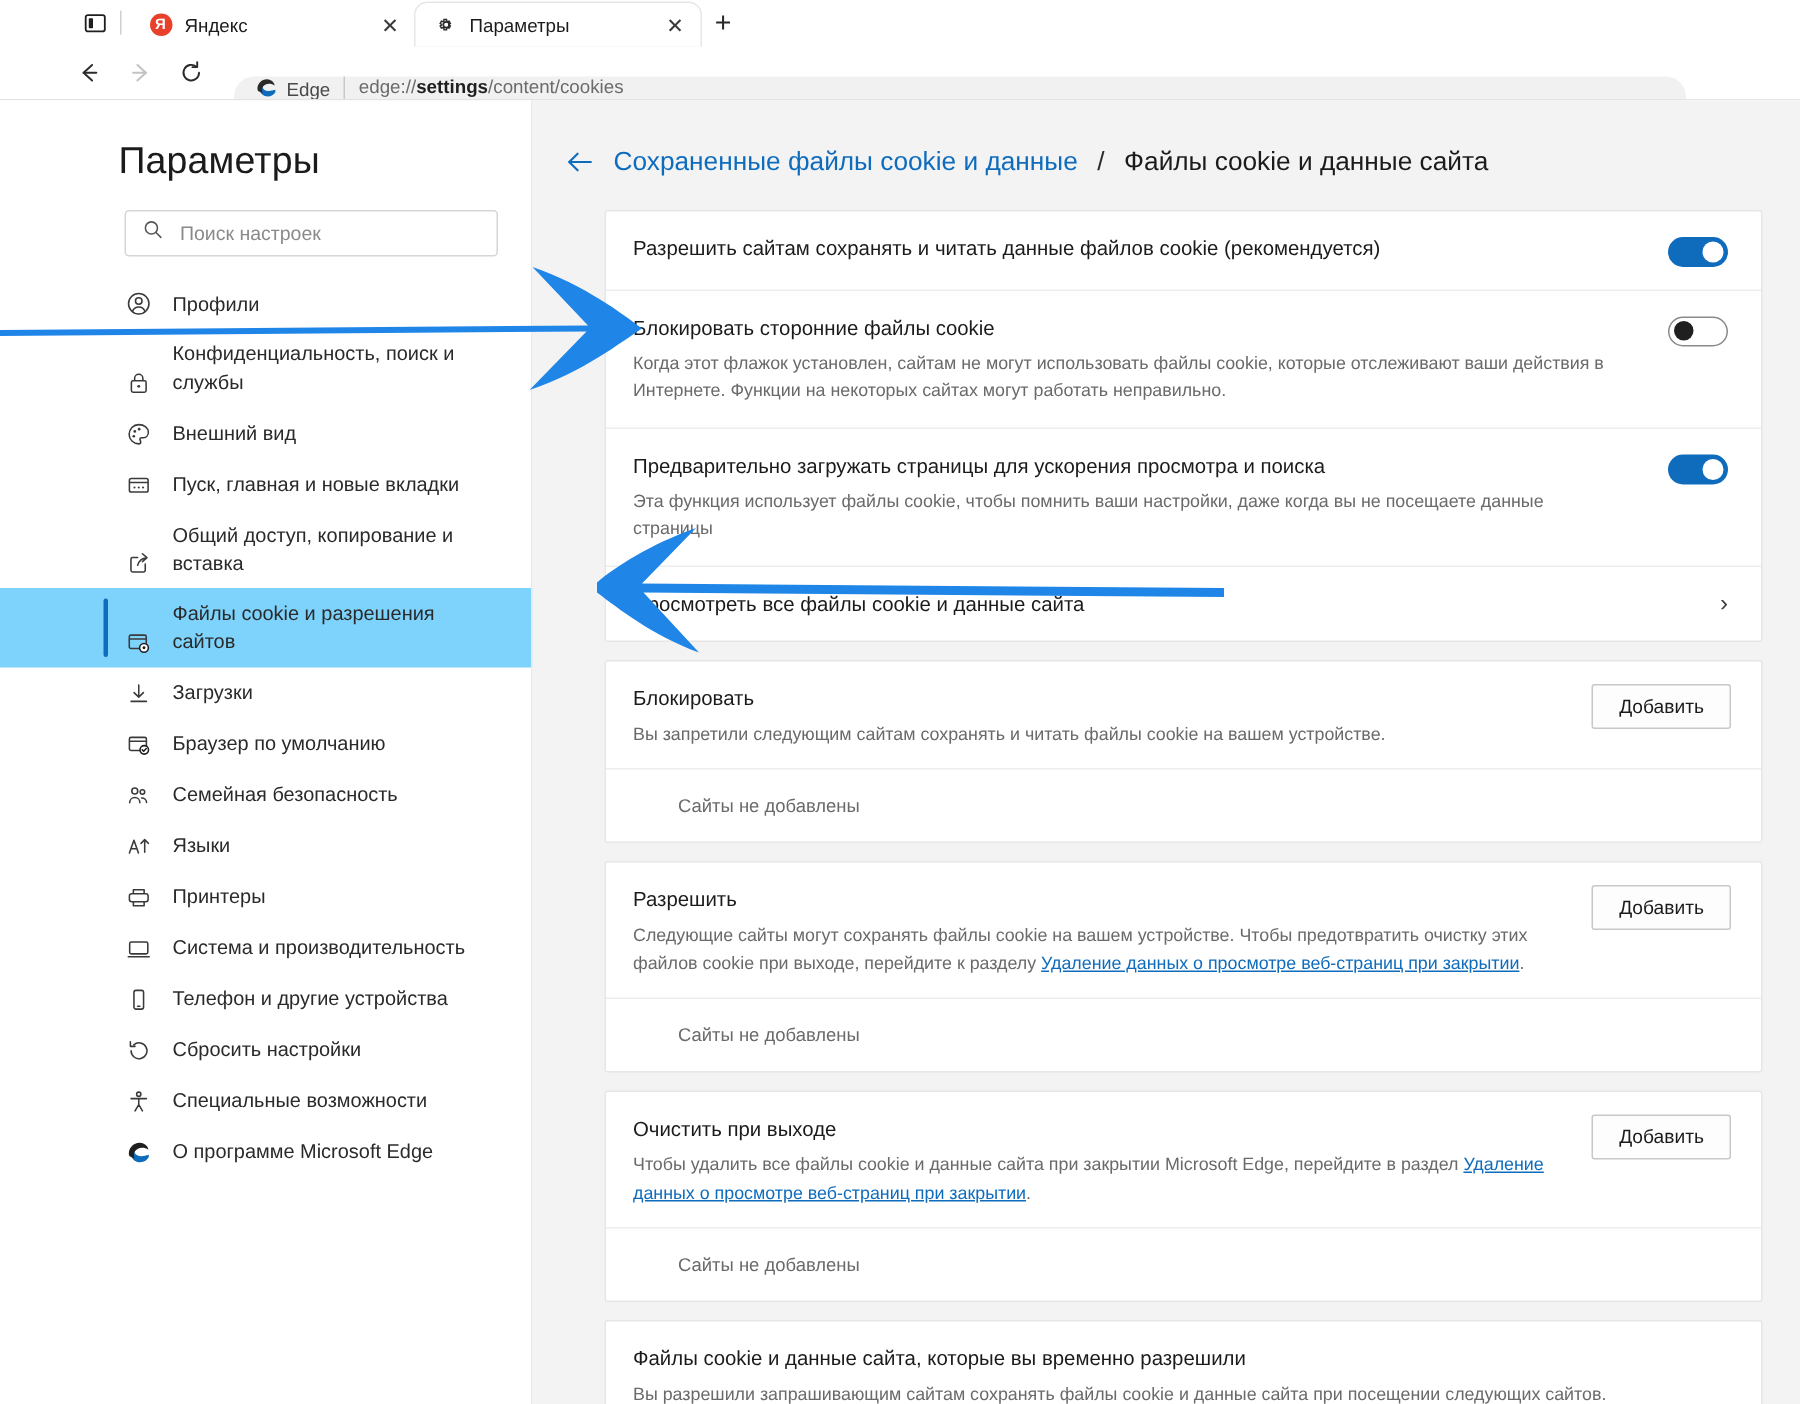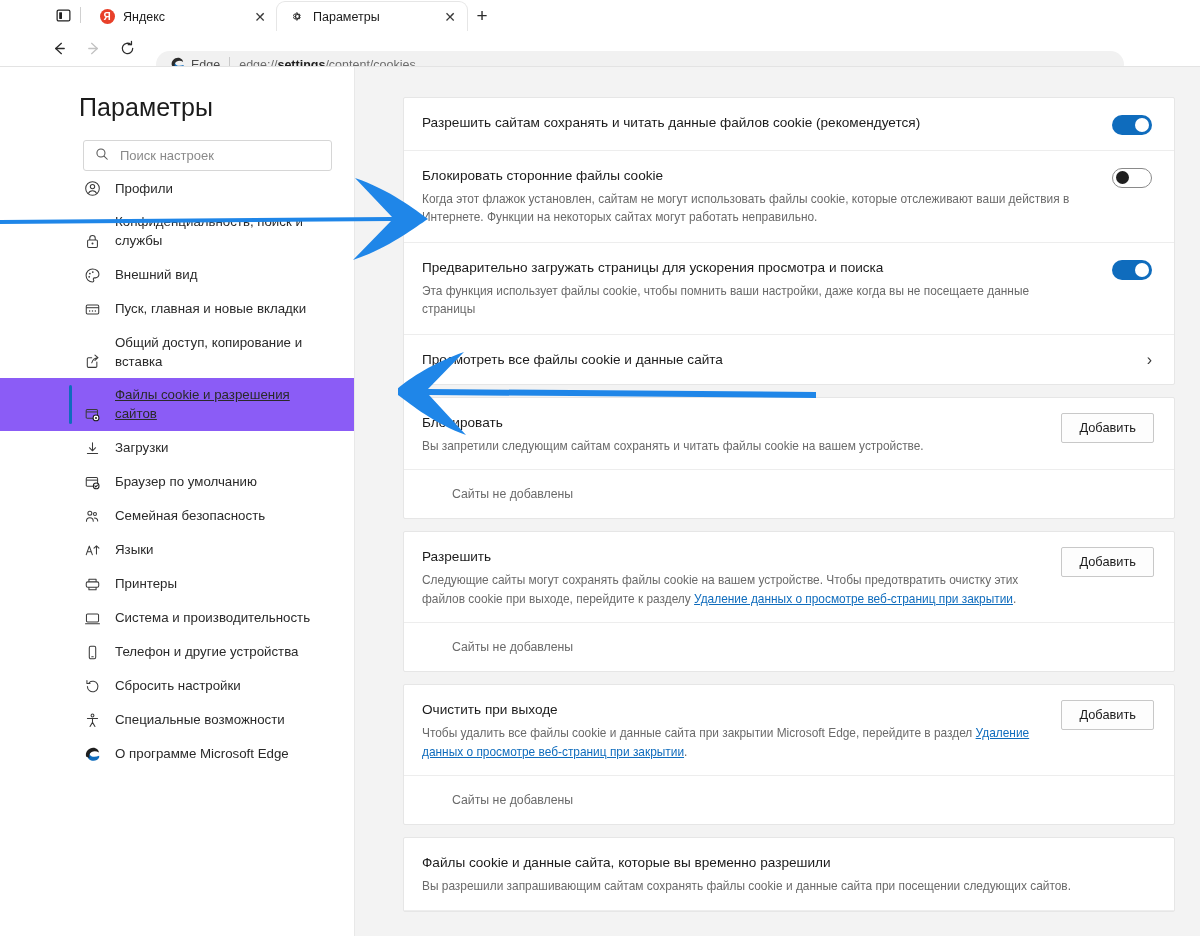--- a/index.html
+++ b/index.html
@@ -44,21 +44,21 @@
   .newtab-btn { width: 30px; height: 28px; display: flex; align-items: center; justify-content: center; font-size: 19px; color: #2b2b2b; margin-bottom: 1px; }
 
   .toolbar {
     position: absolute; left: 0; top: 31px; width: 1200px; height: 35px;
     background: #ffffff; display: flex; align-items: center; padding-left: 44px; gap: 4px;
   }
   .nav-btn { width: 30px; height: 28px; display: flex; align-items: center; justify-content: center; color: #2b2b2b; }
   .nav-btn.disabled { color: #bdbdbd; }
   .omnibox {
     margin-left: 10px; height: 27px; flex: none; width: 968px;
-    background: #f1f1f1; border-radius: 14px; display: flex; align-items: center;
+    background: #f1f1f1; border-radius: 14px; display: flex; align-items: flex-start;
     padding: 0 14px; gap: 9px; font-size: 12.5px; color: #5b5b5b; margin-top: 32px;
   }
   .omnibox .brand { display: flex; align-items: center; gap: 6px; color: #4a4a4a; }
   .omnibox .osep { width: 1px; height: 15px; background: #c9c9c9; }
   .omnibox .url { color: #6b6b6b; white-space: nowrap; }
   .omnibox .url b { color: #1f1f1f; font-weight: 700; }
 
   .chrome-bottom-line {
     position: absolute; left: 0; top: 66px; width: 1200px; height: 1px; background: #e3e3e3;
   }
@@ -68,34 +68,34 @@
 
   .sidebar {
     width: 355px; height: 869px; background: #ffffff; padding: 26px 0 0 0;
     position: relative; flex: none;
   }
   .sidebar-divider { position: absolute; right: 0; top: 0; width: 1px; height: 869px; background: #e8e8e8; }
   .settings-title {
     font-size: 25px; color: #1b1b1b; font-weight: 400; padding: 0 0 18px 79px; letter-spacing: .1px;
   }
   .search-box {
-    margin: 0 0 0 83px; width: 249px; height: 31px; border: 1px solid #d6d6d6;
+    margin: 0 0 14px 83px; width: 249px; height: 31px; border: 1px solid #d6d6d6;
     border-radius: 3px; display: flex; align-items: center; gap: 11px; padding: 0 11px; background: #fff;
   }
   .search-box .ph { font-size: 13px; color: #8a8a8a; }
 
   .nav-list { padding: 0 0 0 0; }
   .nav-item {
     display: flex; align-items: flex-end; gap: 13px;
     padding: 7px 16px 7px 83px; position: relative; min-height: 30px;
     font-size: 13.3px; color: #2a2a2a; line-height: 1.45;
   }
   .nav-item .nav-icon { width: 19px; height: 19px; flex: none; display: flex; align-items: center; justify-content: center; margin-top: 1px; }
   .nav-item .nav-label { max-width: 205px; }
-  .nav-item.selected { background: #8b5cf6; text-decoration: underline; }
+  .nav-item.selected { background: #7dd3fc; }
   .nav-item.selected::before {
     content: ""; position: absolute; left: 69px; top: 7px; bottom: 7px; width: 3px;
     background: #0f6cbd; border-radius: 2px;
   }
 
   
   .content {
     flex: 1; height: 869px; background: #f3f3f3; padding: 30px 0 0 0; overflow: hidden; position: relative;
   }
   .breadcrumb {
@@ -408,20 +408,31 @@
             </span>
           <span class="nav-label">О программе Microsoft Edge</span>
         </div>
 
       </div>
       <div class="sidebar-divider"></div>
     </div>
 
     <div class="content">
 
+      <div class="breadcrumb">
+        <span class="back">
+          <svg width="19" height="16" viewBox="0 0 20 16">
+              <path d="M8.5 2.2L2.6 8l5.9 5.8" fill="none" stroke="#0f6cbd" stroke-width="1.5" stroke-linecap="round" stroke-linejoin="round"></path>
+              <path d="M2.8 8h15" stroke="#0f6cbd" stroke-width="1.5" stroke-linecap="round"></path>
+            </svg>
+        </span>
+        <span class="crumb-link">Сохраненные файлы cookie и данные</span>
+        <span class="crumb-sep">/</span>
+        <span class="crumb-current">Файлы cookie и данные сайта</span>
+      </div>
 
       <div class="card">
 
         <div class="row">
           <div class="row-text">
             <div class="row-title">Разрешить сайтам сохранять и читать данные файлов cookie (рекомендуется)</div>
           </div>
           <div class="toggle on">
               <span class="knob"></span>
             </div>

